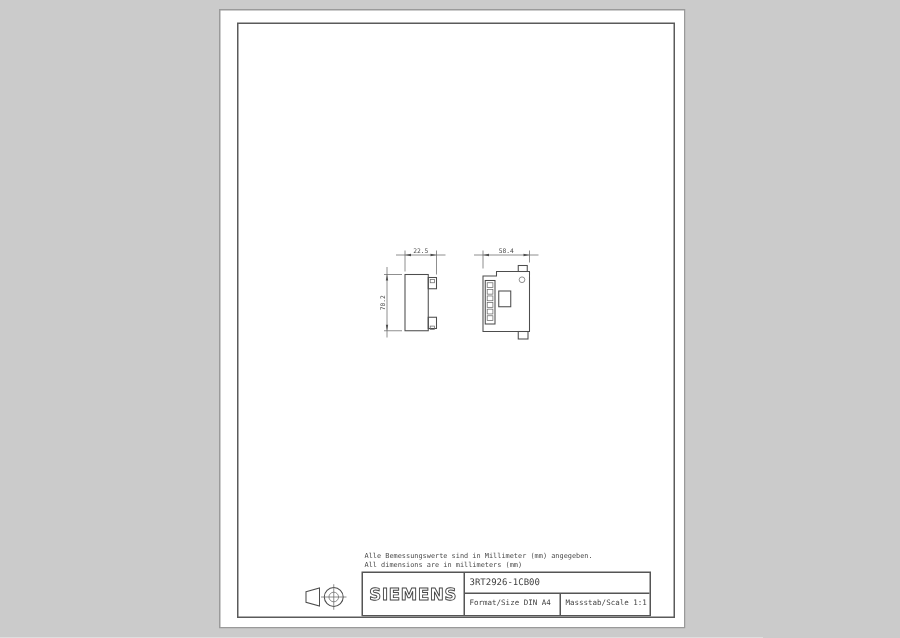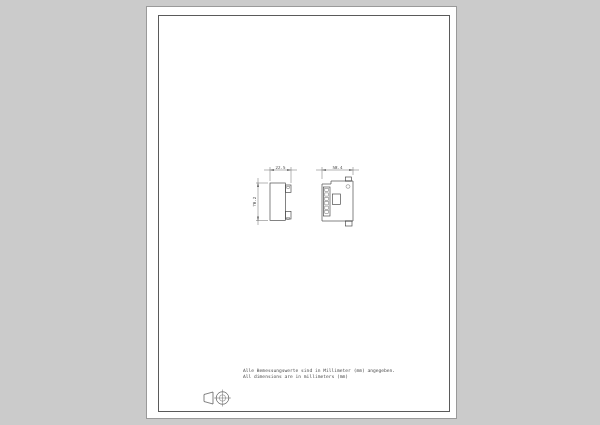--- a/index.html
+++ b/index.html
@@ -105,14 +105,26 @@
       <text x="1" y="12" font-size="4.6">All dimensions are in millimeters (mm)</text>
     </svg>
 
     <svg class="proj-svg" viewBox="0 0 36 24">
       <polygon class="ln" points="3,7.5 12,5 12,17 3,14.5"></polygon>
       <circle class="ln" cx="21.5" cy="11" r="6.3"></circle>
       <circle class="thin" cx="21.5" cy="11" r="3.2"></circle>
       <path class="thin" d="M13,11 H30 M21.5,2.5 V19.5"></path>
     </svg>
 
+    <div class="titleblock">
+      <div class="tb-logo">
+        <span class="logo-text">SIEMENS</span>
+      </div>
+      <div class="tb-right">
+        <div class="tb-part">3RT2926-1CB00</div>
+        <div class="tb-bottom">
+          <div class="tb-format">Format/Size DIN A4</div>
+          <div class="tb-scale">Massstab/Scale 1:1</div>
+        </div>
+      </div>
+    </div>
   </div>
 </div>
 
 </body></html>

